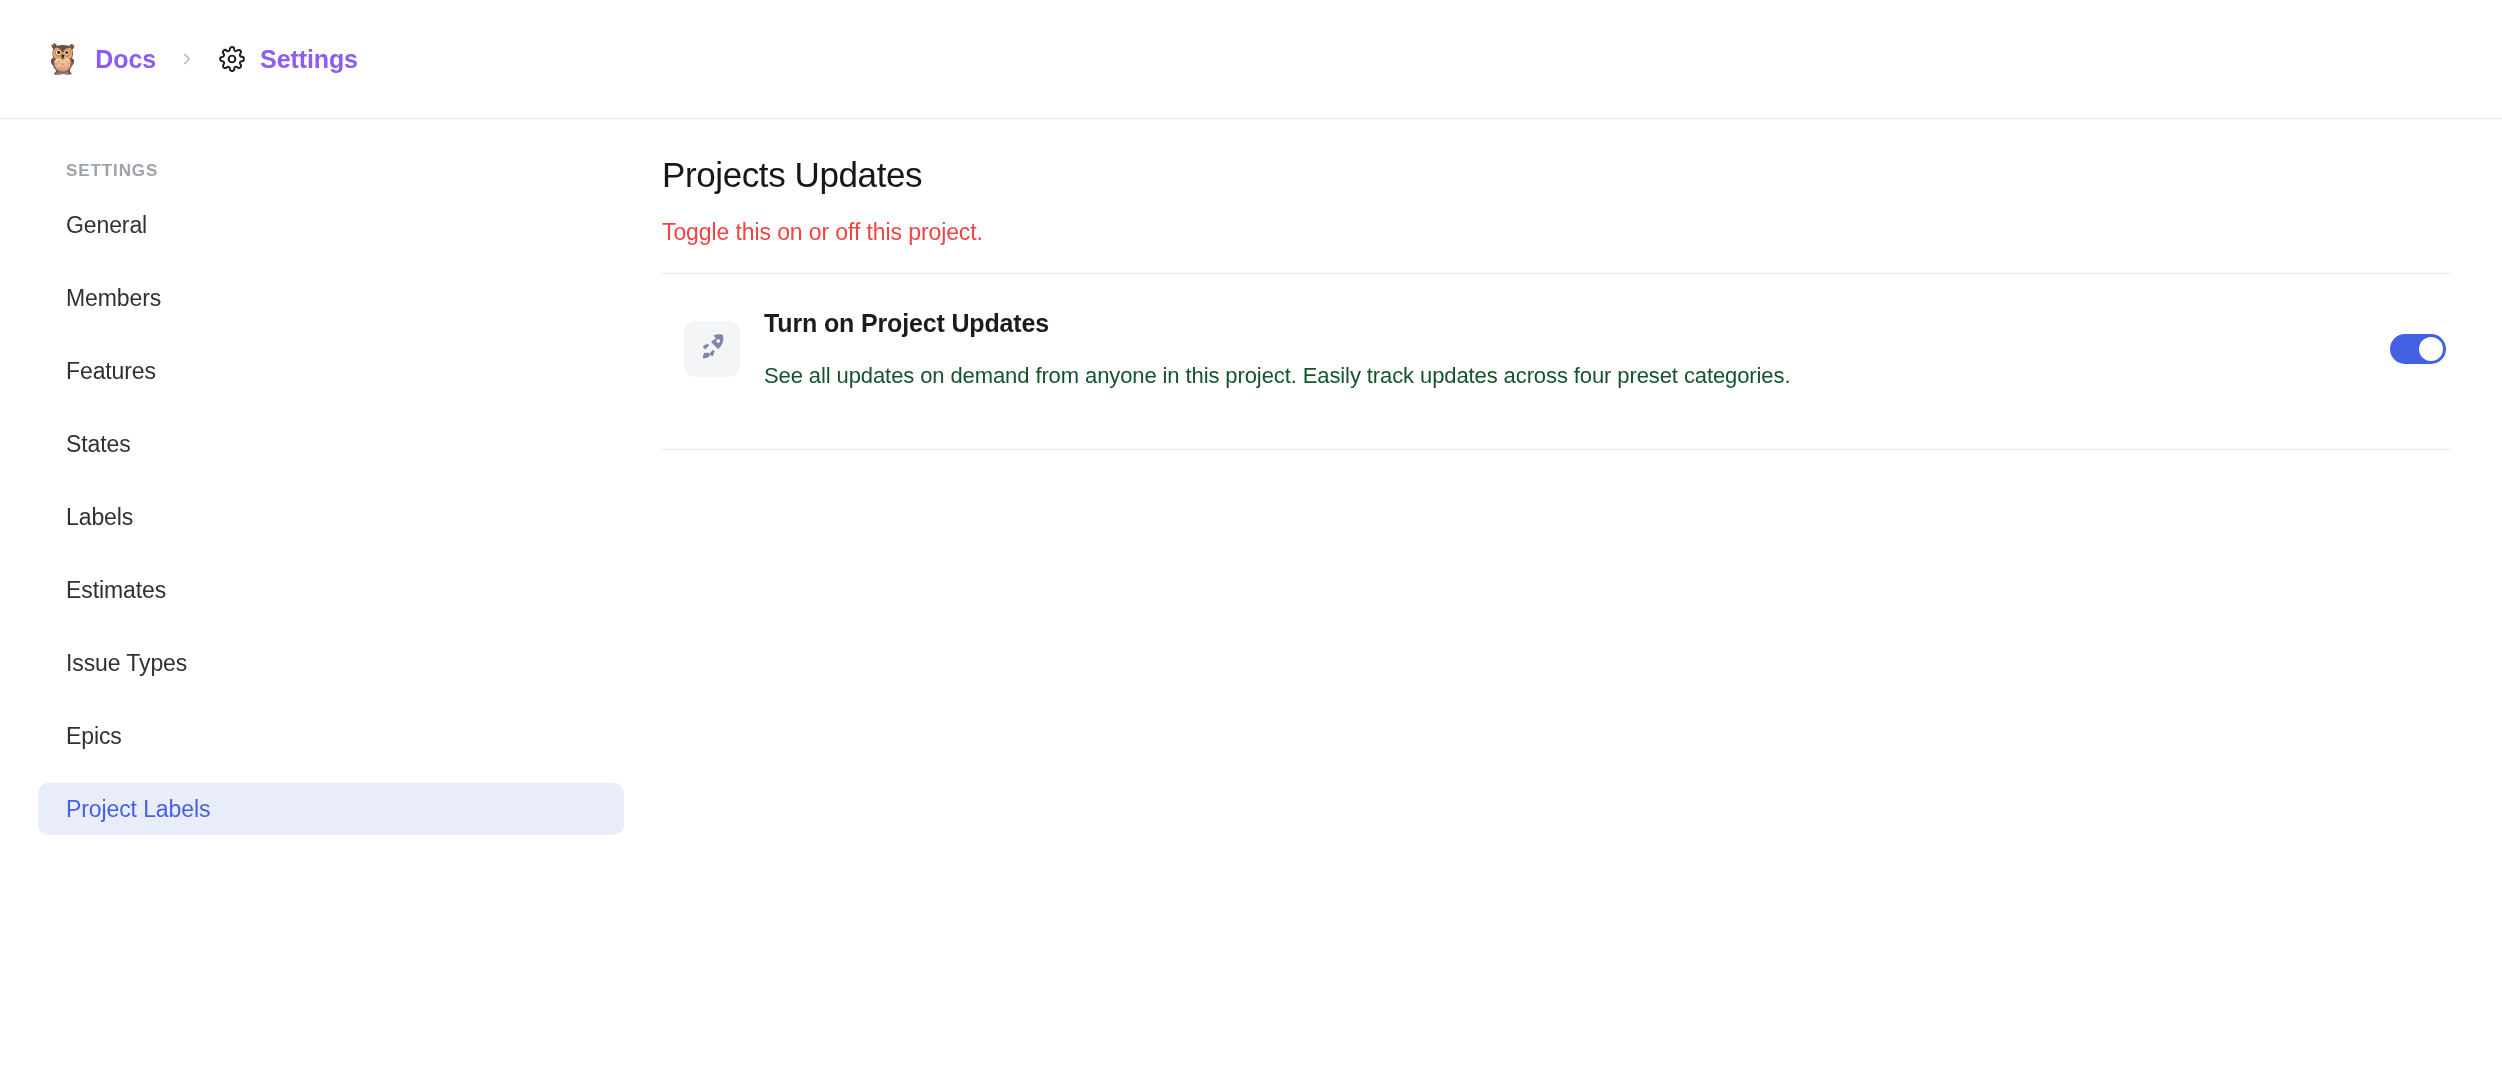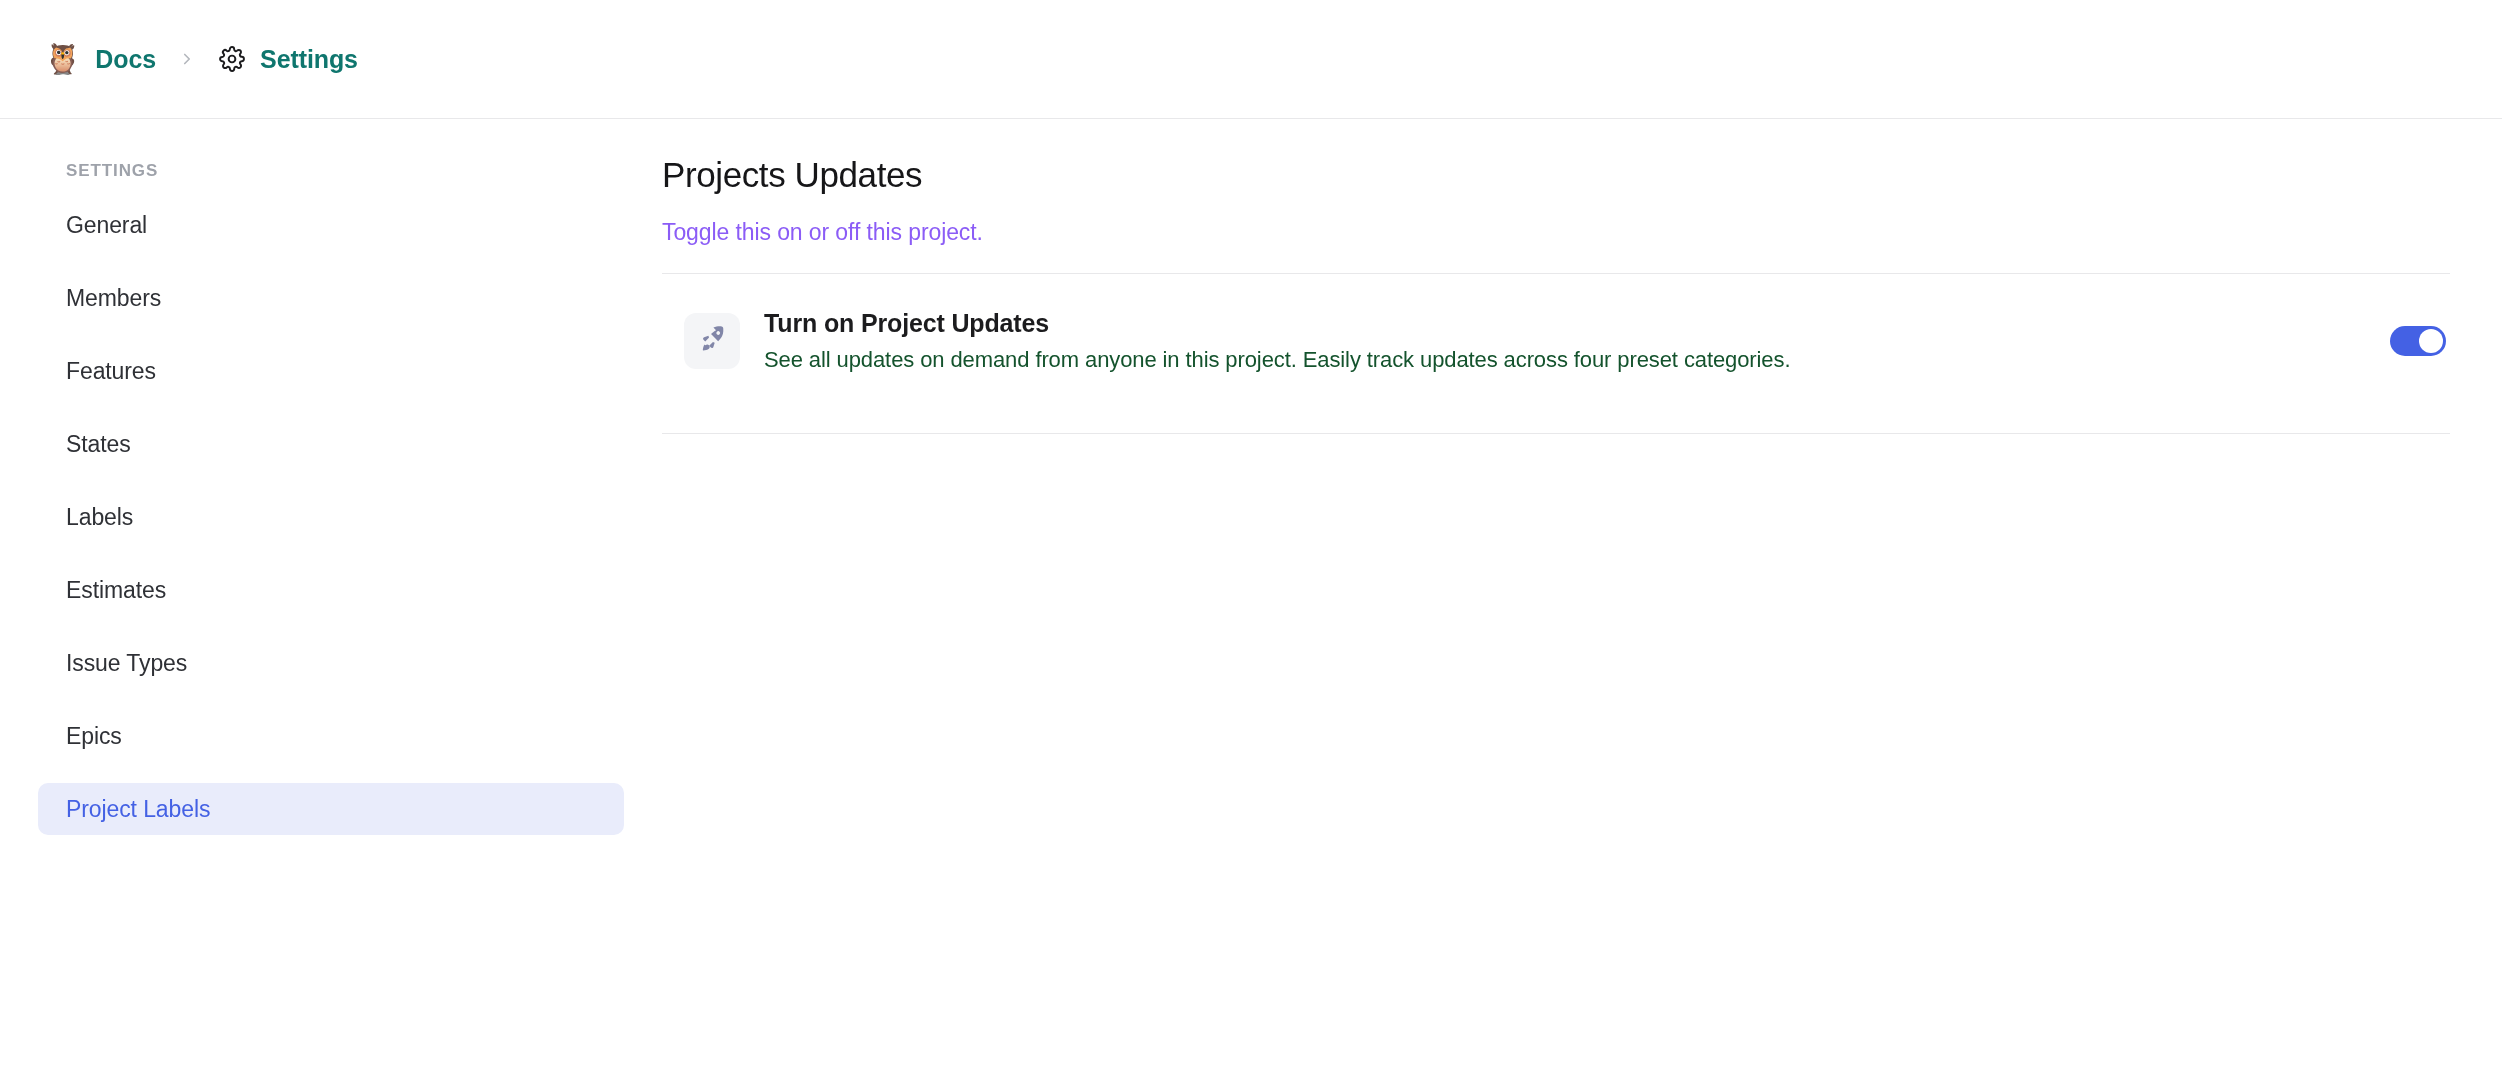--- a/index.html
+++ b/index.html
@@ -35,21 +35,21 @@
     border-radius: 6px;
   }
   .crumb-emoji {
     font-size: 30px;
     line-height: 1;
     display: inline-block;
   }
   .crumb-label {
     font-size: 25px;
     font-weight: 600;
-    color: #0f766e;
+    color: #8b5cf6;
     letter-spacing: -0.1px;
   }
   .crumb-sep {
     margin: 0 16px;
     display: flex;
     align-items: center;
     color: #b4b7bd;
   }
   .gear-wrap {
     display: flex;
@@ -111,21 +111,21 @@
   }
   .page-title {
     font-size: 35px;
     font-weight: 400;
     color: #161618;
     letter-spacing: -0.4px;
     margin-bottom: 24px;
   }
   .page-subtitle {
     font-size: 23px;
-    color: #8b5cf6;
+    color: #ef4444;
     letter-spacing: -0.1px;
   }
   .divider {
     height: 1px;
     background: #e8e8ea;
     margin-top: 27px;
   }
 
   
   .feature-row {
@@ -143,21 +143,21 @@
     display: flex;
     align-items: center;
     justify-content: center;
   }
   .feature-text { flex: 1 1 auto; }
   .feature-title {
     font-size: 25px;
     font-weight: 600;
     color: #1c1c1e;
     letter-spacing: -0.15px;
-    margin-bottom: 9px;
+    margin-bottom: 25px;
   }
   .feature-desc {
     font-size: 22px;
     color: #14532d;
     letter-spacing: -0.1px;
   }
 
   
   .toggle {
     width: 56px;

